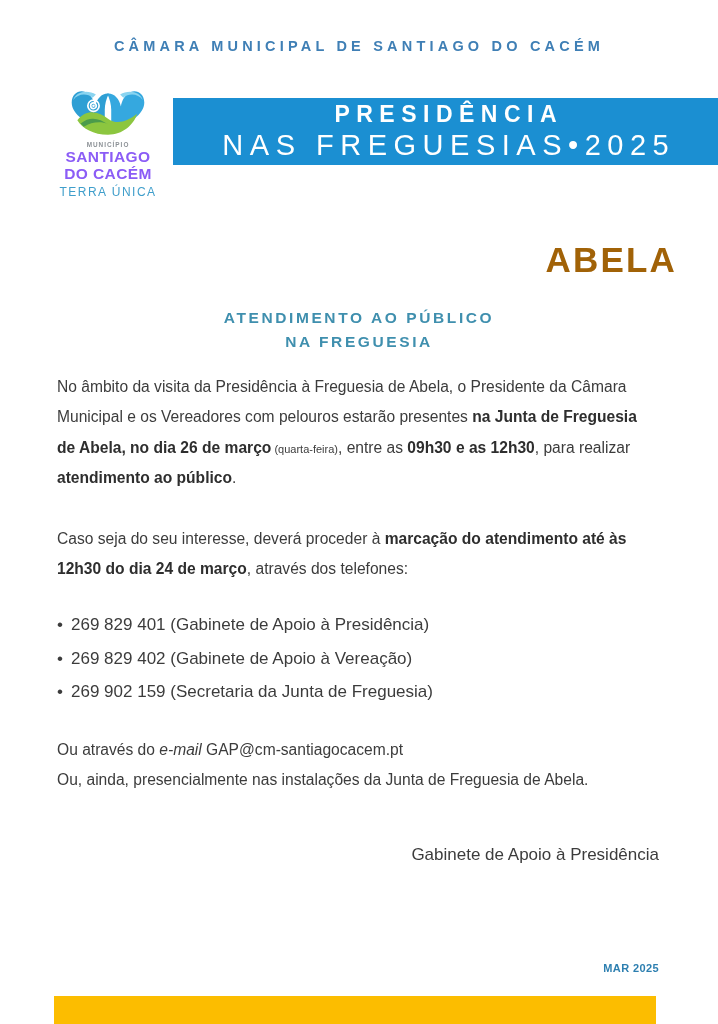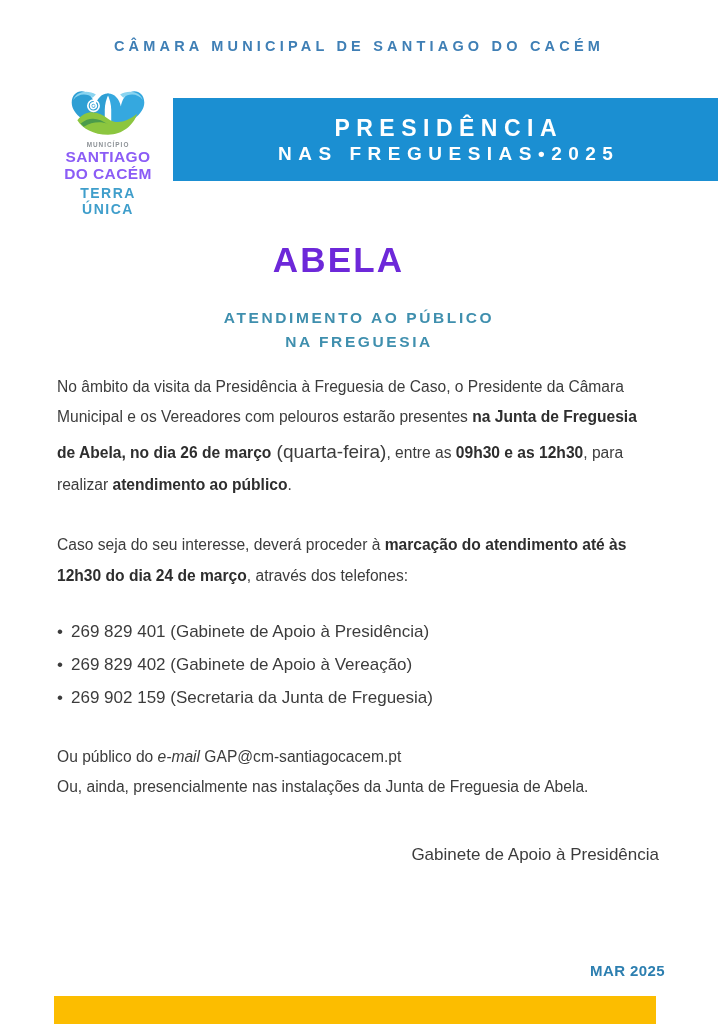--- a/index.html
+++ b/index.html
@@ -61,70 +61,70 @@
   }
   .logo-name {
     font-size: 15.5px;
     font-weight: bold;
     letter-spacing: 0.4px;
     color: #8b5cf6;
     line-height: 1.02;
     margin-top: 1px;
   }
   .logo-tagline {
-    font-size: 14px;
-    font-weight: bold;
+    font-size: 12px;
+    font-weight: normal;
     letter-spacing: 1.5px;
     color: #3f9ecb;
     margin-top: 3px;
   }
 
   
   .banner {
     position: absolute;
     left: 173px;
     top: 98px;
     width: 545px;
-    height: 83px;
+    height: 67px;
     background: #1b8fd2;
     display: flex;
     flex-direction: column;
     align-items: center;
     justify-content: center;
   }
   .banner-line1 {
     color: #ffffff;
     font-size: 23px;
     font-weight: bold;
     letter-spacing: 6.5px;
     line-height: 1.22;
     white-space: nowrap;
     text-indent: 6.5px;
   }
   .banner-line2 {
     color: #ffffff;
-    font-size: 19px;
-    font-weight: bold;
+    font-size: 29px;
+    font-weight: normal;
     letter-spacing: 6.5px;
     line-height: 1.22;
     white-space: nowrap;
     text-indent: 6.5px;
   }
 
   
   .freguesia-title {
     position: absolute;
     top: 240px;
     left: 0;
     width: 677px;
-    text-align: center;
+    text-align: right;
     font-size: 35px;
     font-weight: bold;
     letter-spacing: 2.2px;
-    color: #6d28d9;
+    color: #a16207;
   }
   .subtitle {
     position: absolute;
     top: 306px;
     left: 0;
     width: 718px;
     text-align: center;
     font-size: 15.5px;
     font-weight: bold;
     letter-spacing: 2.6px;
@@ -141,21 +141,21 @@
     width: 602px;
   }
   .para {
     font-size: 15.6px;
     line-height: 1.95;
     color: #3c3c3c;
     margin: 0;
     text-align: left;
   }
   .para b { font-weight: bold; color: #2e2e2e; }
-  .para .small { font-size: 19px; }
+  .para .small { font-size: 11px; }
   .para i { font-style: italic; }
 
   .gap-1 { height: 30px; }
   .gap-2 { height: 24px; }
   .gap-3 { height: 27px; }
 
   .phone-list {
     list-style: none;
     margin: 0;
     padding: 0;
@@ -186,25 +186,24 @@
     color: #3c3c3c;
   }
 
   
   .footer-date {
     position: absolute;
     top: 962px;
     left: 0;
     width: 659px;
     text-align: right;
-    font-size: 15px;
+    font-size: 11px;
     font-weight: bold;
     letter-spacing: 0.4px;
     color: #2d7fb0;
-    padding-left: 6px;
   }
   .footer-bar {
     position: absolute;
     left: 54px;
     top: 996px;
     width: 602px;
     height: 42px;
     background: #fcbd00;
   }
 </style>
@@ -246,37 +245,37 @@
 
   <div class="freguesia-title">ABELA</div>
 
   <div class="subtitle">
     <span>ATENDIMENTO AO PÚBLICO</span>
     <span>NA FREGUESIA</span>
   </div>
 
   <div class="body-wrap">
 
-    <p class="para"><span>No âmbito da visita da Presidência à Freguesia de Caso, o Presidente da Câmara Municipal e os Vereadores com pelouros estarão presentes </span><b>na Junta de Freguesia de Abela, no dia 26 de março</b><span class="small"> (quarta-feira)</span><span>, entre as </span><b>09h30 e as 12h30</b><span>, para realizar </span><b>atendimento ao público</b><span>.</span></p>
+    <p class="para"><span>No âmbito da visita da Presidência à Freguesia de Abela, o Presidente da Câmara Municipal e os Vereadores com pelouros estarão presentes </span><b>na Junta de Freguesia de Abela, no dia 26 de março</b><span class="small"> (quarta-feira)</span><span>, entre as </span><b>09h30 e as 12h30</b><span>, para realizar </span><b>atendimento ao público</b><span>.</span></p>
 
     <div class="gap-1"></div>
 
     <p class="para"><span>Caso seja do seu interesse, deverá proceder à </span><b>marcação do atendimento até às 12h30 do dia 24 de março</b><span>, através dos telefones:</span></p>
 
     <div class="gap-2"></div>
 
     <ul class="phone-list">
       <li>269 829 401 (Gabinete de Apoio à Presidência)</li>
       <li>269 829 402 (Gabinete de Apoio à Vereação)</li>
       <li>269 902 159 (Secretaria da Junta de Freguesia)</li>
     </ul>
 
     <div class="gap-3"></div>
 
-    <p class="para"><span>Ou público do </span><i>e-mail</i><span> GAP@cm-santiagocacem.pt</span></p>
+    <p class="para"><span>Ou através do </span><i>e-mail</i><span> GAP@cm-santiagocacem.pt</span></p>
 
     <p class="para">Ou, ainda, presencialmente nas instalações da Junta de Freguesia de Abela.</p>
   </div>
 
   <div class="signature">Gabinete de Apoio à Presidência</div>
 
   <div class="footer-date">MAR 2025</div>
   <div class="footer-bar"></div>
 
 </div>

